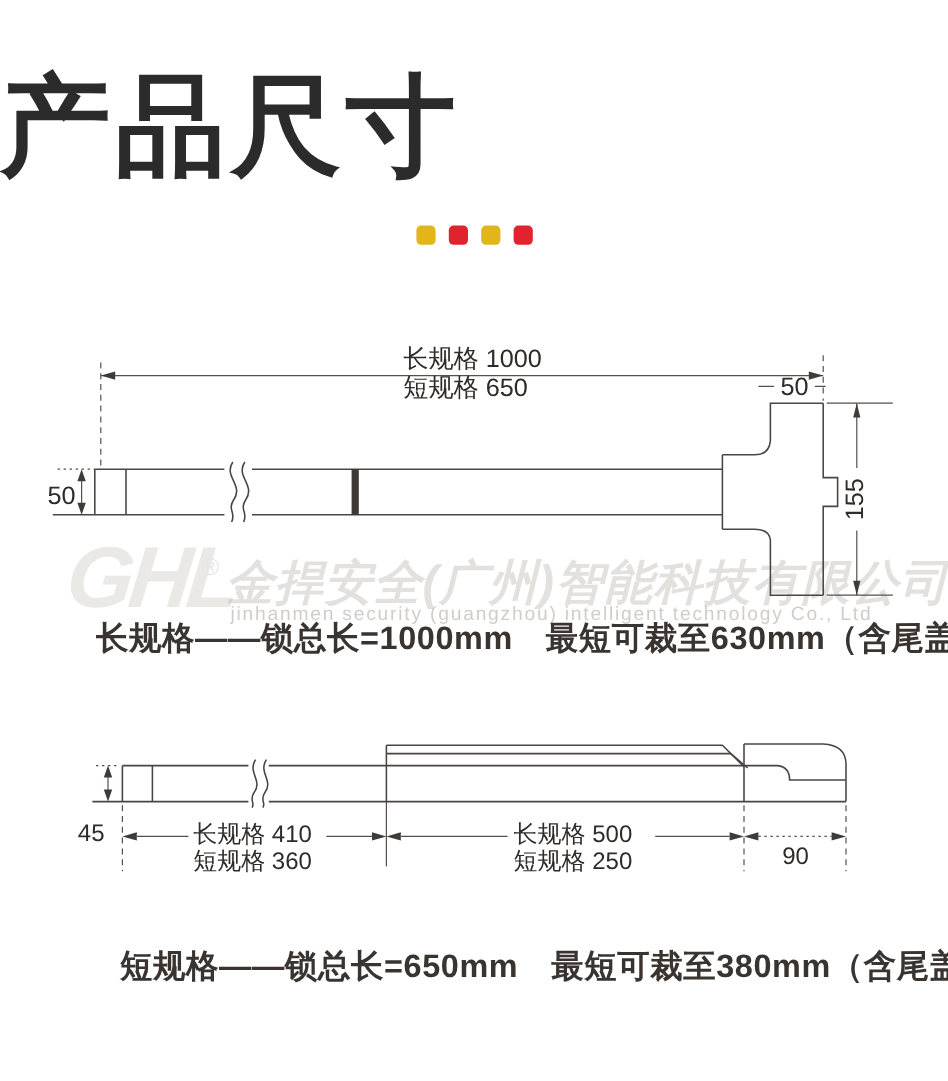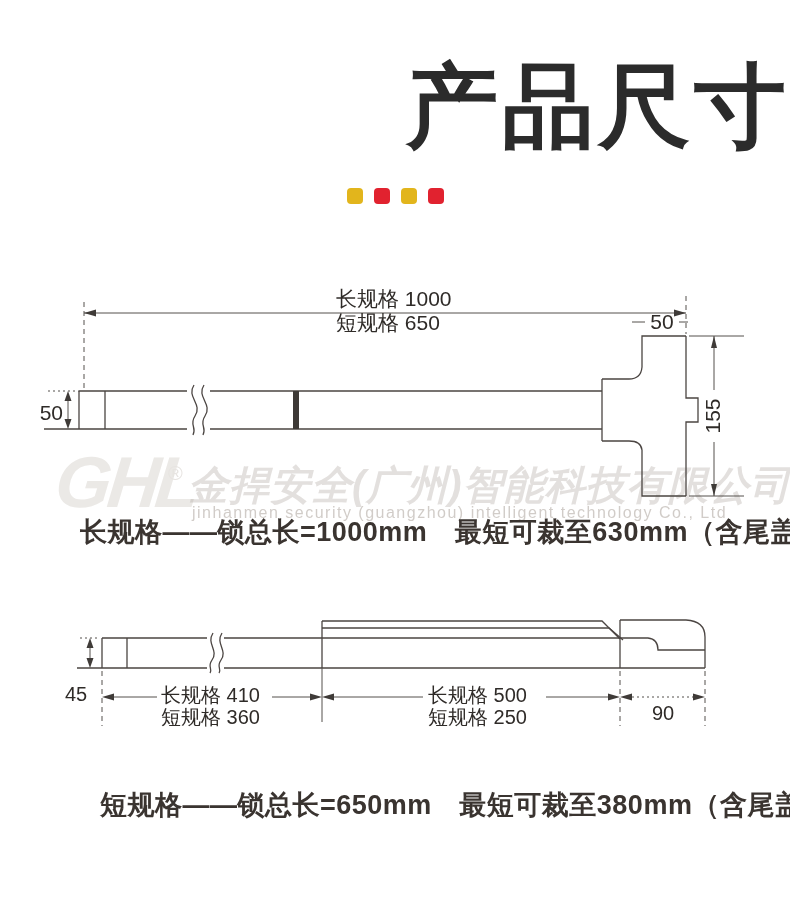--- a/index.html
+++ b/index.html
@@ -1,19 +1,19 @@
 <!DOCTYPE html>
 <html><head>
 <meta charset="utf-8">
 <style>
   html,body{margin:0;padding:0;background:#fff;}
   #page{position:relative;width:790px;height:901px;background:#ffffff;overflow:hidden;
         font-family:"Liberation Sans",sans-serif;}
   
-  #title{position:absolute;left:0;top:58px;width:790px;text-align:right;
+  #title{position:absolute;left:0;top:58px;width:790px;text-align:left;
          font-size:92px;font-weight:bold;letter-spacing:4px;color:#2b2b2b;line-height:1.05;}
   
   #dots{position:absolute;left:0;top:188px;width:790px;display:flex;justify-content:center;gap:11px;}
   #dots .dot{width:16px;height:16px;border-radius:4px;}
   
   #wm{position:absolute;left:0;top:0;width:790px;height:901px;pointer-events:none;}
   #wm-logo{position:absolute;left:56px;top:446px;font-size:72px;font-weight:bold;font-style:italic;
            color:#ebe9e6;letter-spacing:-4px;transform:skewX(-6deg);line-height:1;}
   #wm-reg{position:absolute;left:168px;top:462px;font-size:20px;color:#e7e4e1;}
   #wm-cn{position:absolute;left:188px;top:458px;font-size:40px;color:rgba(168,160,152,0.32);

